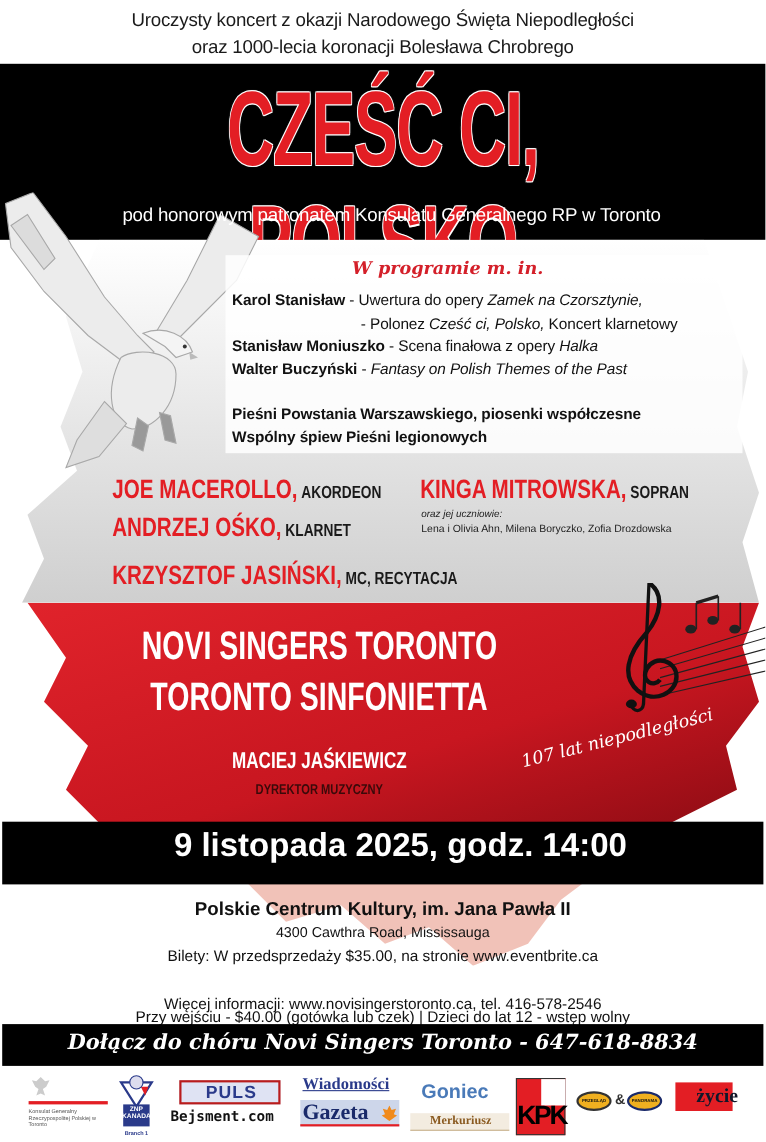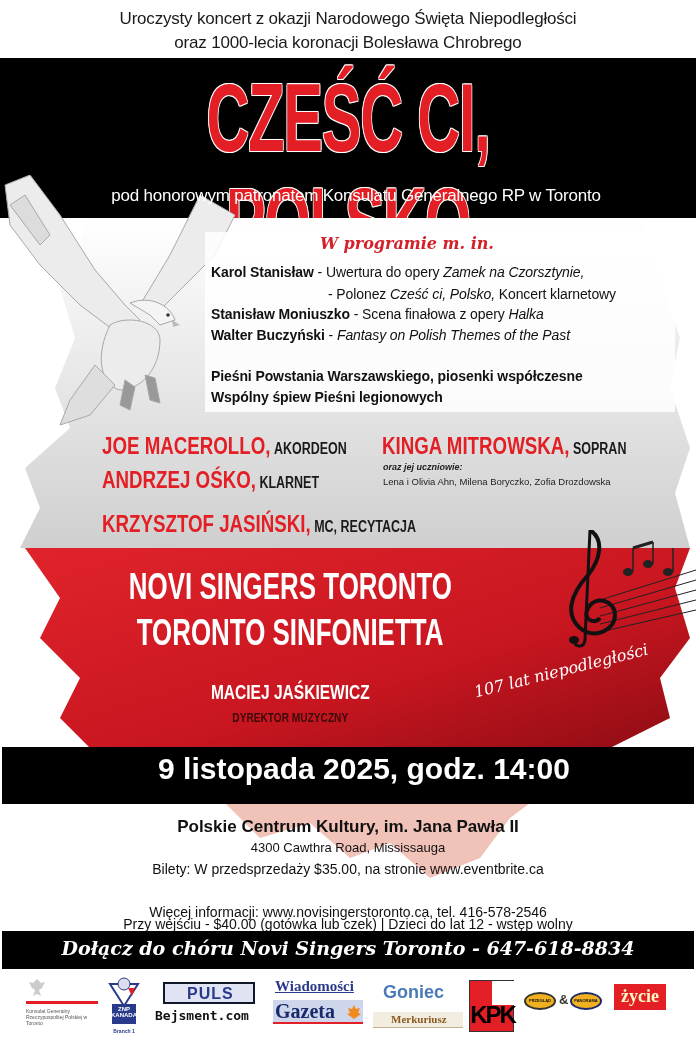--- a/index.html
+++ b/index.html
@@ -27,21 +27,21 @@
   .prog-box { position: absolute; left: 205px; top: 232px; width: 470px; height: 180px; background: rgba(255,255,255,0.85); }
   .prog-head { position: absolute; left: 320px; top: 234px; font-family: "DejaVu Serif", serif; font-style: italic; font-weight: bold; color: #d4202a; font-size: 16px; }
   .prog-line { position: absolute; left: 211px; font-size: 14px; color: #111; white-space: nowrap; letter-spacing: -0.1px; }
   .prog-line b { font-weight: bold; }
   .prog-line i { font-style: italic; }
 
   .perf { position: absolute; font-family: "Liberation Sans", sans-serif; font-weight: bold; white-space: nowrap; }
   .perf .nm { color: #e31e24; font-size: 24px; display: inline-block; transform: scaleX(0.78); transform-origin: 0 0; }
   .perf .rl { color: #1a1a1a; font-size: 16px; }
   .perf-wrap { display: inline-block; transform: scaleX(0.78); transform-origin: 0 0; }
-  .students-label { position: absolute; left: 383px; top: 462px; font-size: 9px; font-style: italic; font-weight: bold; color: #222; }
+  .students-label { position: absolute; left: 383px; top: 462px; font-size: 9px; font-style: italic; font-weight: normal; color: #222; }
   .students-list { position: absolute; left: 383px; top: 476px; font-size: 9.5px; color: #222; }
 
   .ensemble { position: absolute; left: 0; width: 580px; text-align: center; color: #fff; font-weight: bold; font-size: 36px; white-space: nowrap; }
   .ensemble span { display: inline-block; transform: scaleX(0.72); }
   .director { position: absolute; left: 0; width: 580px; text-align: center; color: #fff; font-weight: bold; font-size: 21px; }
   .director span { display: inline-block; transform: scaleX(0.74); }
   .director-role { position: absolute; left: 0; width: 580px; text-align: center; color: #3a0a0a; font-weight: bold; font-size: 13px; }
   .director-role span { display: inline-block; transform: scaleX(0.78); }
   .anniv { position: absolute; left: 472px; top: 683px; color: #fff; font-family: "DejaVu Serif", serif; font-style: italic; font-size: 16px; transform: rotate(-14deg); transform-origin: 0 0; white-space: nowrap; }
 
@@ -199,21 +199,21 @@
   <div class="logo" style="left:108px; top:4px; width:32px; height:62px;">
     <svg width="32" height="50" viewBox="0 0 32 50">
       <path d="M2,8 L30,8 L16,30 Z" fill="#fff" stroke="#2a3a8a" stroke-width="2"></path>
       <path d="M20,12 L27,12 L24,20 Z" fill="#e31e24"></path>
       <circle cx="16" cy="8" r="6" fill="#dde" stroke="#2a3a8a"></circle>
       <rect x="4" y="28" width="24" height="20" fill="#2a3a8a"></rect>
     </svg>
     <div style="position:absolute;left:0;top:30px;width:32px;text-align:center;font-size:6px;color:#fff;font-weight:bold;">ZNP KANADA</div>
     <div style="position:absolute;left:0;top:52px;width:32px;text-align:center;font-size:5px;color:#2a3a8a;font-weight:bold;">Branch 1</div>
   </div>
-  <div class="logo" style="left:163px; top:10px; width:92px; height:22px; border:2px solid #0f172a; background:#dfe3f3;">
+  <div class="logo" style="left:163px; top:10px; width:92px; height:22px; border:2px solid #b91c1c; background:#dfe3f3;">
     <span style="position:absolute;left:22px;top:1px;font-size:16px;font-weight:bold;color:#2a3a8a;letter-spacing:1px;">PULS</span>
   </div>
   <div class="logo" style="left:155px; top:36px; font-family:'DejaVu Sans Mono',monospace; font-size:13px; font-weight:bold; color:#111;">Bejsment.com</div>
   <div class="logo" style="left:275px; top:6px; font-family:'Liberation Serif',serif; font-size:15px; font-weight:bold; color:#2a3a8a; text-decoration:underline;">Wiadomości</div>
   <div class="logo" style="left:273px; top:28px; width:90px; height:24px; background:#cdd6ea; border-bottom:2px solid #e31e24;">
     <span style="position:absolute;left:2px;top:0;font-family:'Liberation Serif',serif;font-size:20px;font-weight:bold;color:#1a2a6a;">Gazeta</span>
     <svg width="14" height="14" style="position:absolute;left:74px;top:5px;">
         <path d="M7,0 L9,4 L13,3 L11,8 L14,9 L7,14 L0,9 L3,8 L1,3 L5,4 Z" fill="#f08a1c"></path>
       </svg>
   </div>
@@ -226,15 +226,15 @@
     <span style="position:absolute;left:0;top:20px;width:45px;text-align:center;font-size:24px;font-weight:bold;color:#000;letter-spacing:-2px;">KPK</span>
   </div>
   <div class="logo" style="left:524px; top:20px; width:32px; height:18px; border-radius:50%; background:#f0b020; border:2px solid #333;">
     <span style="position:absolute;left:0;top:4px;width:28px;text-align:center;font-size:4px;font-weight:bold;">PRZEGLĄD</span>
   </div>
   <div class="logo" style="left:559px; top:20px; font-size:13px; font-weight:bold; color:#333;">&amp;</div>
   <div class="logo" style="left:570px; top:20px; width:32px; height:18px; border-radius:50%; background:#f0b020; border:2px solid #1a2a6a;">
     <span style="position:absolute;left:0;top:4px;width:28px;text-align:center;font-size:4px;font-weight:bold;">PANORAMA</span>
   </div>
   <div class="logo" style="left:614px; top:12px; width:52px; height:26px; background:#e31e24;">
-    <span style="position:absolute;left:0;top:2px;width:52px;text-align:center;font-family:'Liberation Serif',serif;font-size:18px;font-weight:bold;color:#fef9c3;">życie</span>
+    <span style="position:absolute;left:12px;top:2px;width:52px;text-align:center;font-family:'Liberation Serif',serif;font-size:18px;font-weight:bold;color:#0f172a;">życie</span>
   </div>
 </div>
 
 </body></html>

